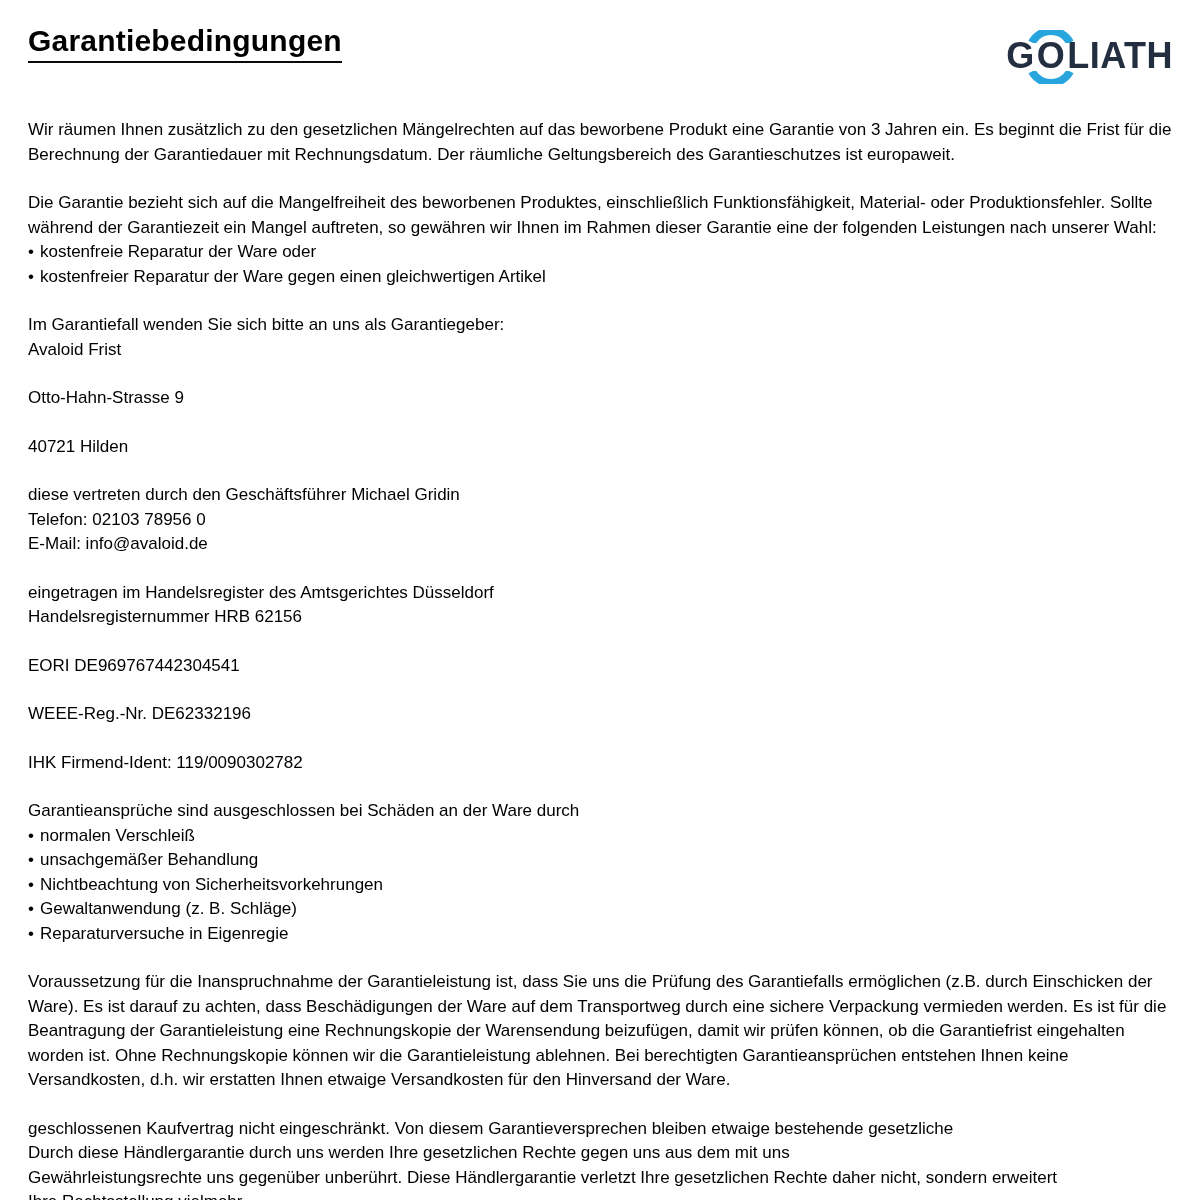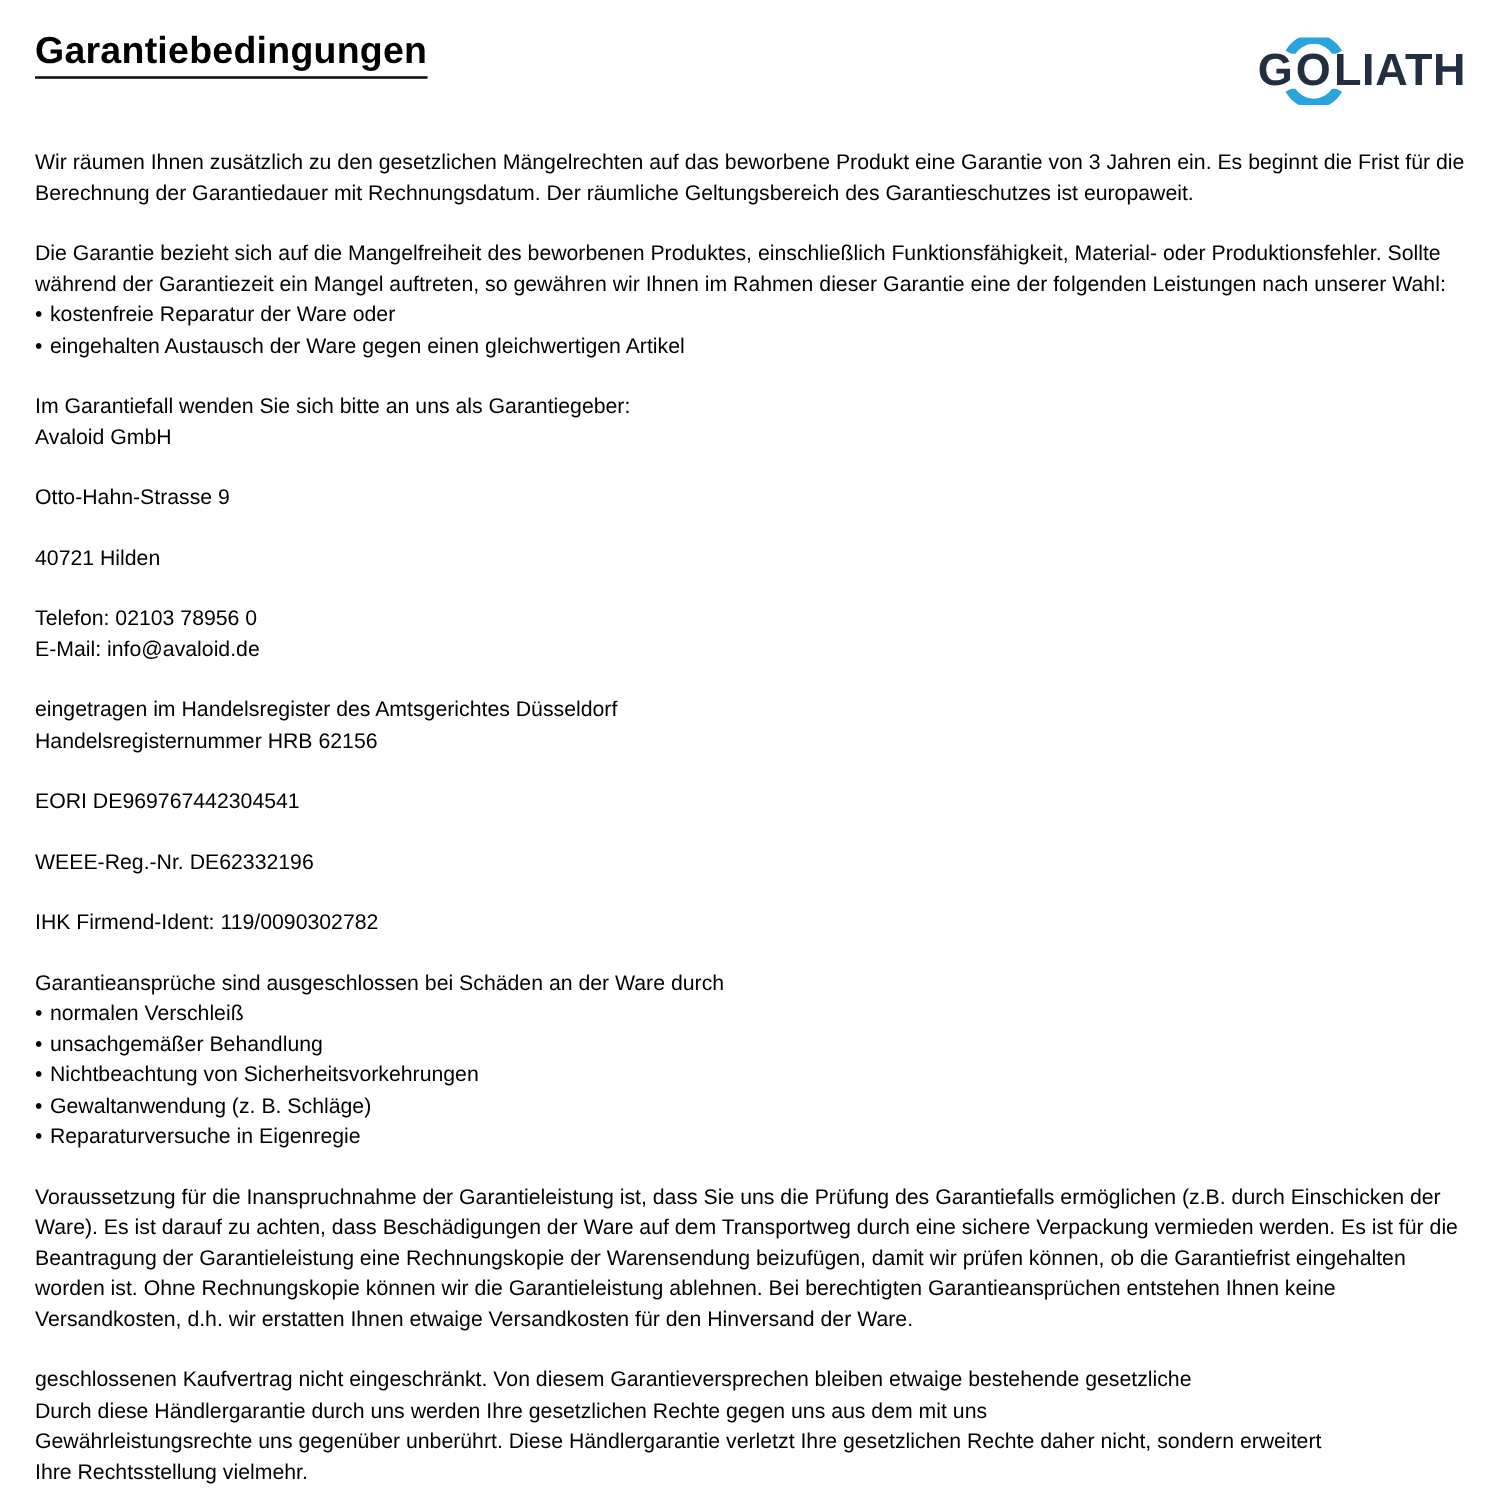--- a/index.html
+++ b/index.html
@@ -108,29 +108,30 @@
     <p class="para mb">Wir räumen Ihnen zusätzlich zu den gesetzlichen Mängelrechten auf das beworbene Produkt eine Garantie von 3 Jahren ein. Es beginnt die Frist für die Berechnung der Garantiedauer mit Rechnungsdatum. Der räumliche Geltungsbereich des Garantieschutzes ist europaweit.</p>
 
     <div class="mb">
       <p class="para">Die Garantie bezieht sich auf die Mangelfreiheit des beworbenen Produktes, einschließlich Funktionsfähigkeit, Material- oder Produktionsfehler. Sollte während der Garantiezeit ein Mangel auftreten, so gewähren wir Ihnen im Rahmen dieser Garantie eine der folgenden Leistungen nach unserer Wahl:</p>
       <div class="bullet-line">
         <span class="marker">•</span>
         <span>kostenfreie Reparatur der Ware oder</span>
       </div>
       <div class="bullet-line">
         <span class="marker">•</span>
-        <span>eingehalten Austausch der Ware gegen einen gleichwertigen Artikel</span>
+        <span>kostenfreier Reparatur der Ware gegen einen gleichwertigen Artikel</span>
       </div>
     </div>
 
     <div>
       <div class="line bold">Im Garantiefall wenden Sie sich bitte an uns als Garantiegeber:</div>
-      <div class="line mb">Avaloid GmbH</div>
+      <div class="line mb">Avaloid Frist</div>
       <div class="line mb">Otto-Hahn-Strasse 9</div>
       <div class="line mb">40721 Hilden</div>
+      <div class="line">diese vertreten durch den Geschäftsführer Michael Gridin</div>
       <div class="line">Telefon: 02103 78956 0</div>
       <div class="line mb">E-Mail: info@avaloid.de</div>
       <div class="line">eingetragen im Handelsregister des Amtsgerichtes Düsseldorf</div>
       <div class="line mb">Handelsregisternummer HRB 62156</div>
       <div class="line mb">EORI DE969767442304541</div>
       <div class="line mb">WEEE-Reg.-Nr. DE62332196</div>
       <div class="line mb">IHK Firmend-Ident: 119/0090302782</div>
     </div>
 
     <div class="mb">

